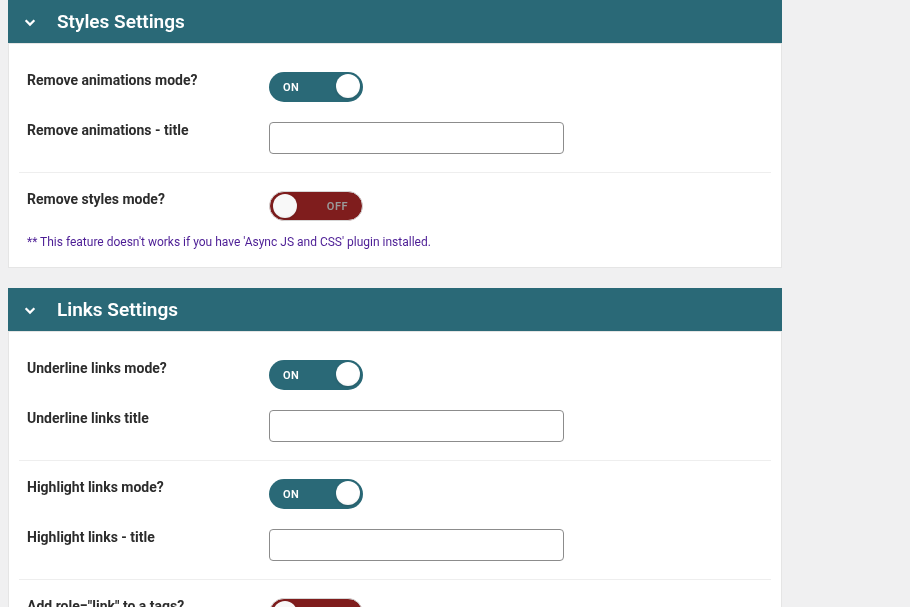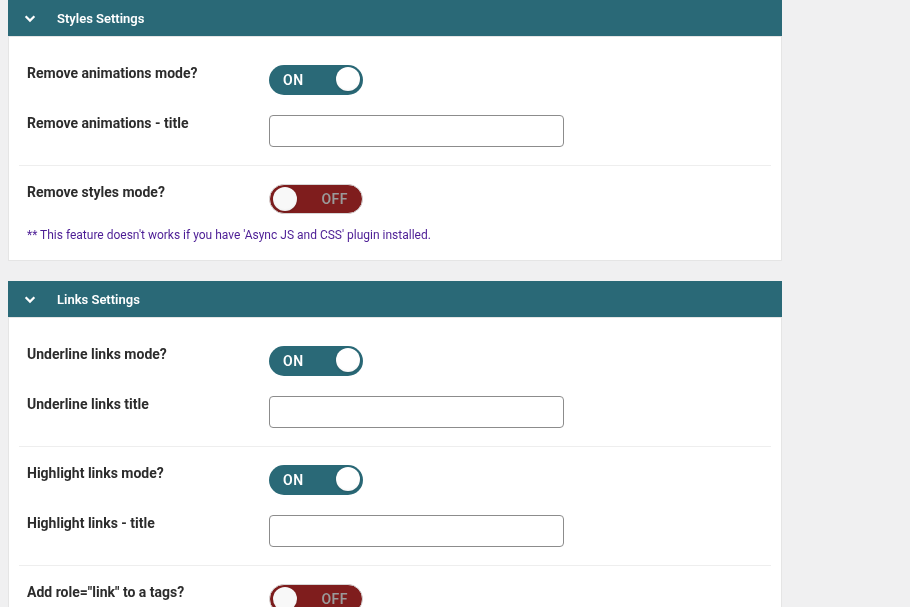--- a/index.html
+++ b/index.html
@@ -36,21 +36,21 @@
       margin-right: 18px;
     }
     .chevron svg {
       width: 14px;
       height: 14px;
       stroke: #fff;
       stroke-width: 2.5;
       fill: none;
     }
     .section-title {
-      font-size: 13px;
+      font-size: 19px;
       font-weight: 600;
     }
     .section-body {
       background: #fff;
       border: 1px solid #e5e5e5;
       padding: 18px 10px;
       width: 774px;
       margin-left: 8px;
     }
     .setting-row {
@@ -91,21 +91,21 @@
     .toggle.on {
       background: #2a6977;
       justify-content: flex-start;
     }
     .toggle.off {
       background: #7f1d1d;
       border: 1px solid #d6d6d6;
       justify-content: flex-end;
     }
     .toggle-label {
-      font-size: 14px;
+      font-size: 11px;
       font-weight: 600;
       letter-spacing: 0.5px;
       padding: 0 14px;
     }
     .toggle.on .toggle-label {
       color: #fff;
     }
     .toggle.off .toggle-label {
       color: #9a9a9a;
     }

